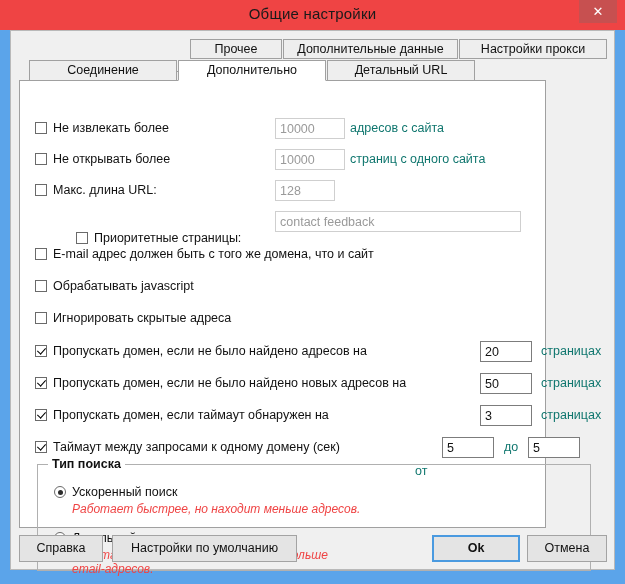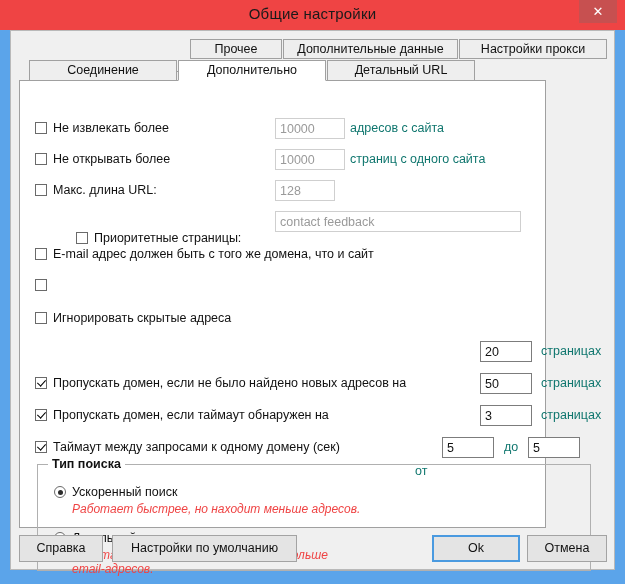--- a/index.html
+++ b/index.html
@@ -287,29 +287,34 @@
           </div>
           <div class="row" style="top: 162px;">
             <div class="cb-wrap" style="left: 15px; top: 4px;">
               <div class="cbox"></div>
               <span class="cb-label">E-mail адрес должен быть с того же домена, что и сайт</span>
             </div>
           </div>
           <div class="row" style="top: 194px;">
             <div class="cb-wrap" style="left: 15px; top: 4px;">
               <div class="cbox"></div>
+              <span class="cb-label">Обрабатывать javascript</span>
             </div>
           </div>
           <div class="row" style="top: 226px;">
             <div class="cb-wrap" style="left: 15px; top: 4px;">
               <div class="cbox"></div>
               <span class="cb-label">Игнорировать скрытые адреса</span>
             </div>
           </div>
           <div class="row" style="top: 259px;">
+            <div class="cb-wrap" style="left: 15px; top: 4px;">
+              <div class="cbox checked"></div>
+              <span class="cb-label">Пропускать домен, если не было найдено адресов на</span>
+            </div>
             <input type="text" class="tinput" value="20" style="left: 460px; top: 1px; width: 52px;">
             <div class="suffix" style="left: 521px; top: 1px;">страницах</div>
           </div>
           <div class="row" style="top: 291px;">
             <div class="cb-wrap" style="left: 15px; top: 4px;">
               <div class="cbox checked"></div>
               <span class="cb-label">Пропускать домен, если не было найдено новых адресов на</span>
             </div>
             <input type="text" class="tinput" value="50" style="left: 460px; top: 1px; width: 52px;">
             <div class="suffix" style="left: 521px; top: 1px;">страницах</div>
@@ -350,18 +355,18 @@
             <div class="radio-desc" style="left: 34px; top: 83px;">Работает медленнее, но извлекает больше
 email-адресов.</div>
           </div>
       </div>
 
     </div>
 
     <div id="footer">
         <div class="btn" style="left: 8px; top: 504px; width: 84px;">Справка</div>
         <div class="btn" style="left: 101px; top: 504px; width: 185px;">Настройки по умолчанию</div>
-        <div class="btn default" style="left: 421px; top: 504px; width: 88px;">Ok</div>
+        <div class="btn default" style="left: 421px; top: 504px; width: 88px; font-weight: bold;">Ok</div>
         <div class="btn" style="left: 516px; top: 504px; width: 80px;">Отмена</div>
       </div>
 
   </div>
 </div>
 
 </body></html>

